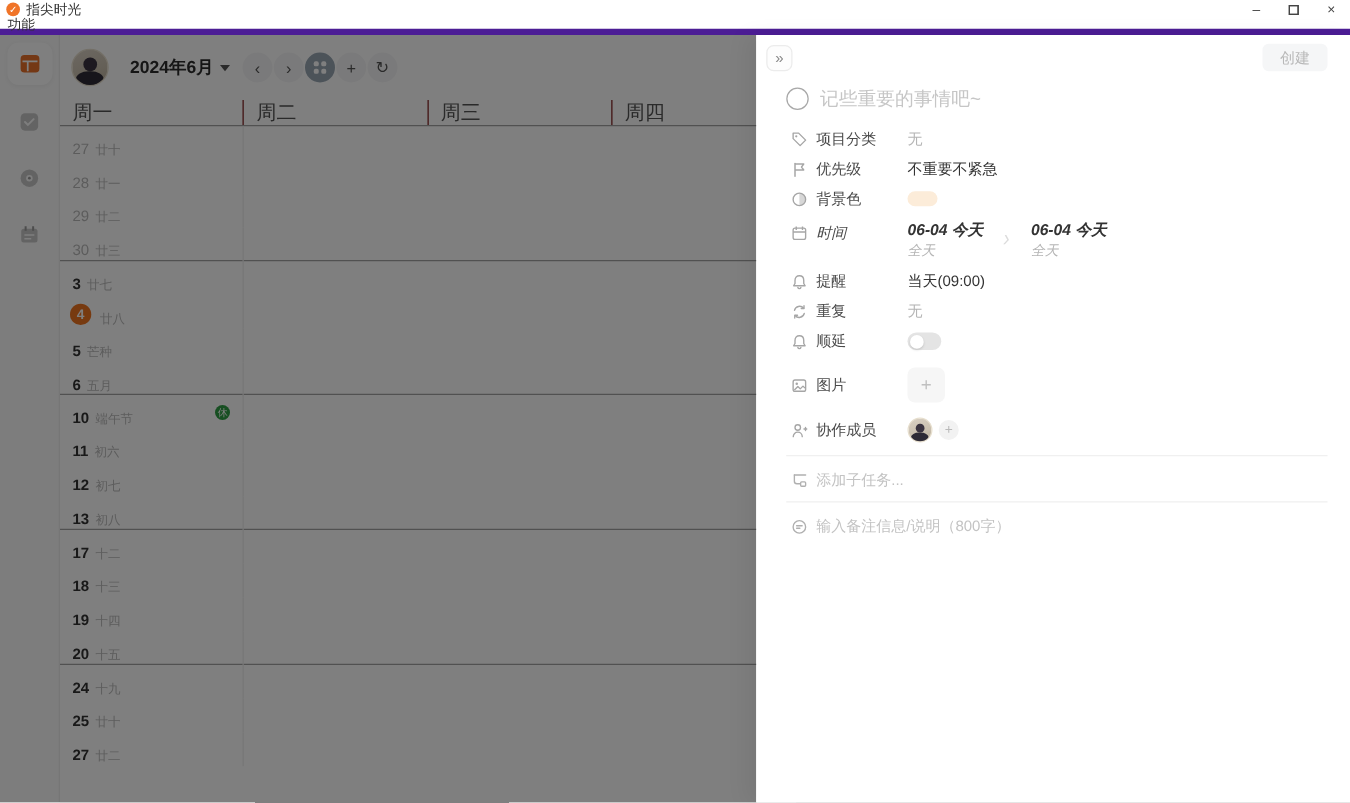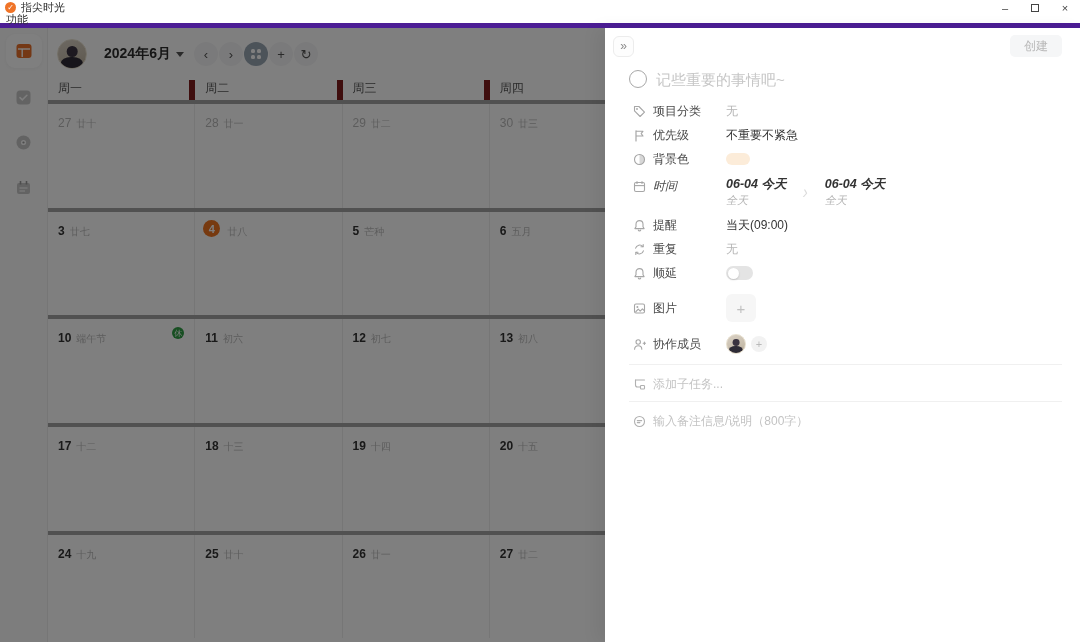--- a/index.html
+++ b/index.html
@@ -40,22 +40,22 @@
   .tb-group { display:flex; gap:1px; margin-left:10px; }
   .tb-btn { width:24px; height:24px; border-radius:50%; background:#f5f5f6; color:#555;
     display:flex; align-items:center; justify-content:center; font-size:13px; }
   .tb-btn.grid { background:#98a6b3; }
   .grid-dots { display:grid; grid-template-columns:4px 4px; grid-template-rows:4px 4px; gap:2px; }
   .grid-dots i { background:#fff; border-radius:1.5px; }
 
   
   .calendar { position:absolute; left:0; top:52px; right:0; bottom:0; }
   .cal-head { display:flex; height:20px; }
-  .cal-head .hcol { width:147.3px; font-size:12px; color:#555; padding-left:10px; border-right:6px solid #7f1d1d; }
-  .cal-row { display:flex; height:107.7px; border-top:4px solid #a3a3a3; }
+  .cal-head .hcol { width:147.3px; font-size:16px; color:#555; padding-left:10px; border-right:1px solid #7f1d1d; }
+  .cal-row { display:flex; height:107.7px; border-top:1px solid #a3a3a3;flex-direction:column; }
   .cell { position:relative; width:147.3px; border-right:1px solid #ededed; padding:9px 0 0 10px; }
   .day { font-size:12px; font-weight:700; color:#333; }
   .lunar { font-size:10px; color:#b9b9b9; margin-left:5px; }
   .cell.muted .day { color:#b9b9b9; font-weight:400; }
   .today-badge { display:inline-flex; width:17px; height:17px; margin:-3px 2px 0 -2px; border-radius:50%;
     background:#ee7420; color:#fff; font-size:11px; font-weight:700; align-items:center; justify-content:center; vertical-align:middle; }
   .rest-badge { position:absolute; top:8px; right:10px; width:12px; height:12px; border-radius:50%;
     background:#2f9e44; color:#fff; font-size:8px; display:flex; align-items:center; justify-content:center; }
 
   
@@ -222,21 +222,20 @@
         <div class="cal-row">
           <div class="cell"><span class="day">17</span><span class="lunar">十二</span></div>
           <div class="cell"><span class="day">18</span><span class="lunar">十三</span></div>
           <div class="cell"><span class="day">19</span><span class="lunar">十四</span></div>
           <div class="cell"><span class="day">20</span><span class="lunar">十五</span></div>
         </div>
 
         <div class="cal-row">
           <div class="cell"><span class="day">24</span><span class="lunar">十九</span></div>
           <div class="cell"><span class="day">25</span><span class="lunar">廿十</span></div>
-          <div class="cell"><span class="day">26</span><span class="lunar">廿一</span></div>
           <div class="cell"><span class="day">27</span><span class="lunar">廿二</span></div>
         </div>
       </div>
     </div>
   </div>
 
   <div class="scrim"></div>
 
   <div class="panel">
     <div class="panel-head">

